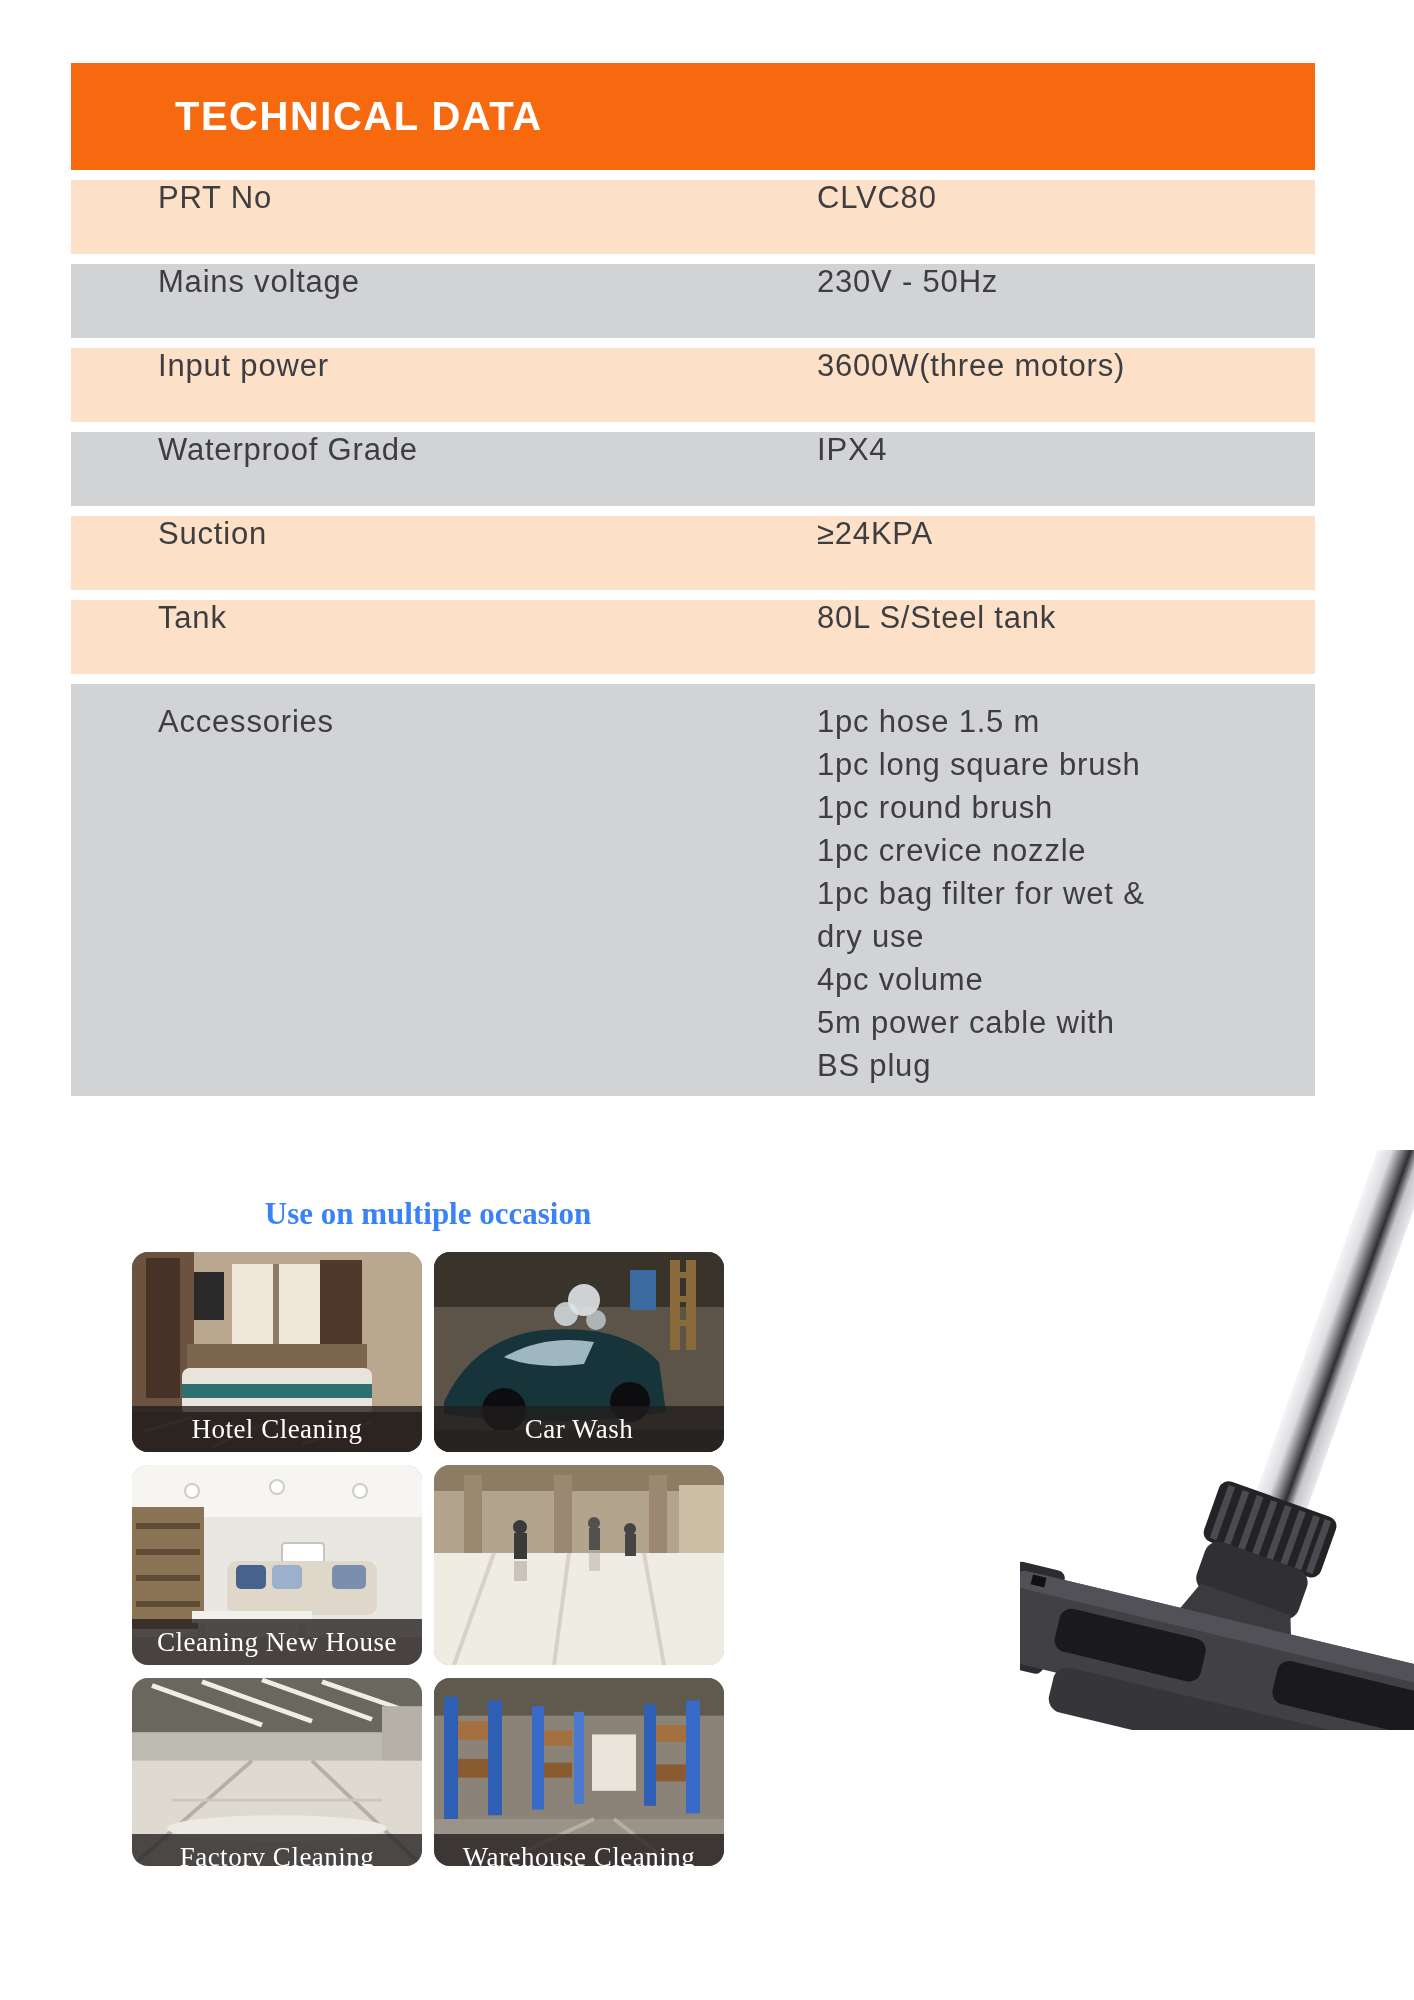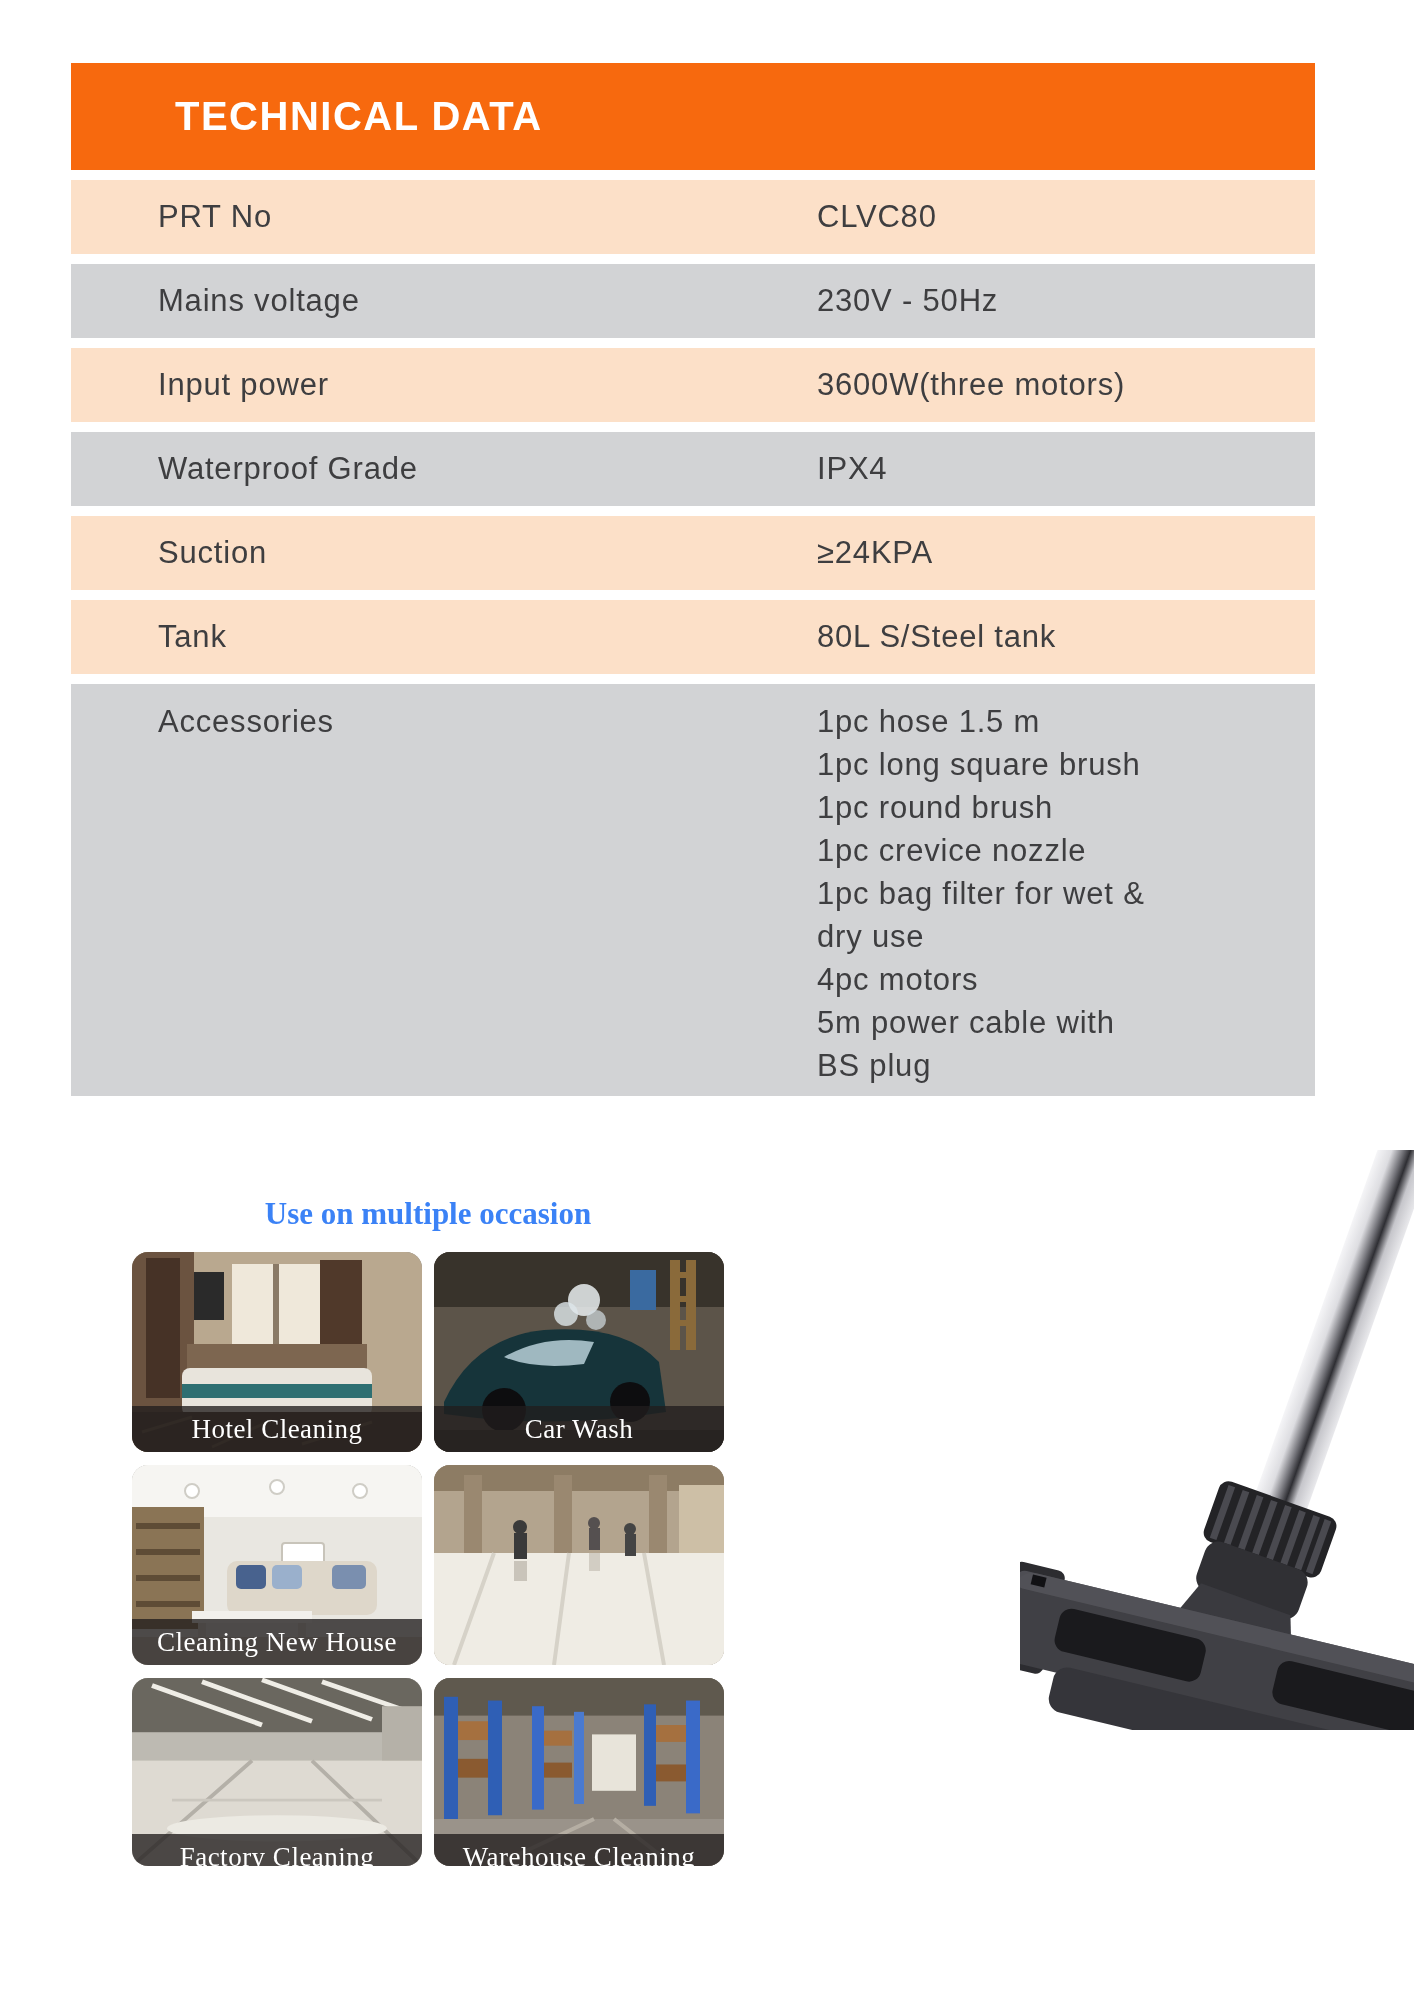--- a/index.html
+++ b/index.html
@@ -30,21 +30,21 @@
     font-weight:bold;
     color:#ffffff;
     letter-spacing:1.5px;
   }
   .spec-row{
     position:relative;
     box-sizing:border-box;
     height:74px;
     margin-top:10px;
     display:flex;
-    align-items:center;
+    align-items:flex-start;
   }
   .spec-row.peach{background:#FCE0C8;}
   .spec-row.gray{background:#D2D3D5;}
   .spec-label{
     margin-left:87px;
     font-size:31px;
     color:#3E3E40;
     letter-spacing:0.8px;
   }
   .spec-value{
@@ -149,21 +149,21 @@
     </div>
     <div class="spec-row gray accessories">
       <span class="spec-label">Accessories</span>
       <div class="spec-value">
         <div class="acc-line">1pc hose  1.5 m</div>
         <div class="acc-line">1pc long square brush</div>
         <div class="acc-line">1pc round brush</div>
         <div class="acc-line">1pc crevice nozzle</div>
         <div class="acc-line">1pc bag filter for wet &amp;</div>
         <div class="acc-line">dry use</div>
-        <div class="acc-line">4pc motors</div>
+        <div class="acc-line">4pc volume</div>
         <div class="acc-line">5m power cable with</div>
         <div class="acc-line">BS plug</div>
       </div>
     </div>
   </div>
 
   <div id="occasions-title">Use on multiple occasion</div>
 
   <div class="photo" id="photo-1">
     <svg viewBox="0 0 290 200" preserveAspectRatio="none">

